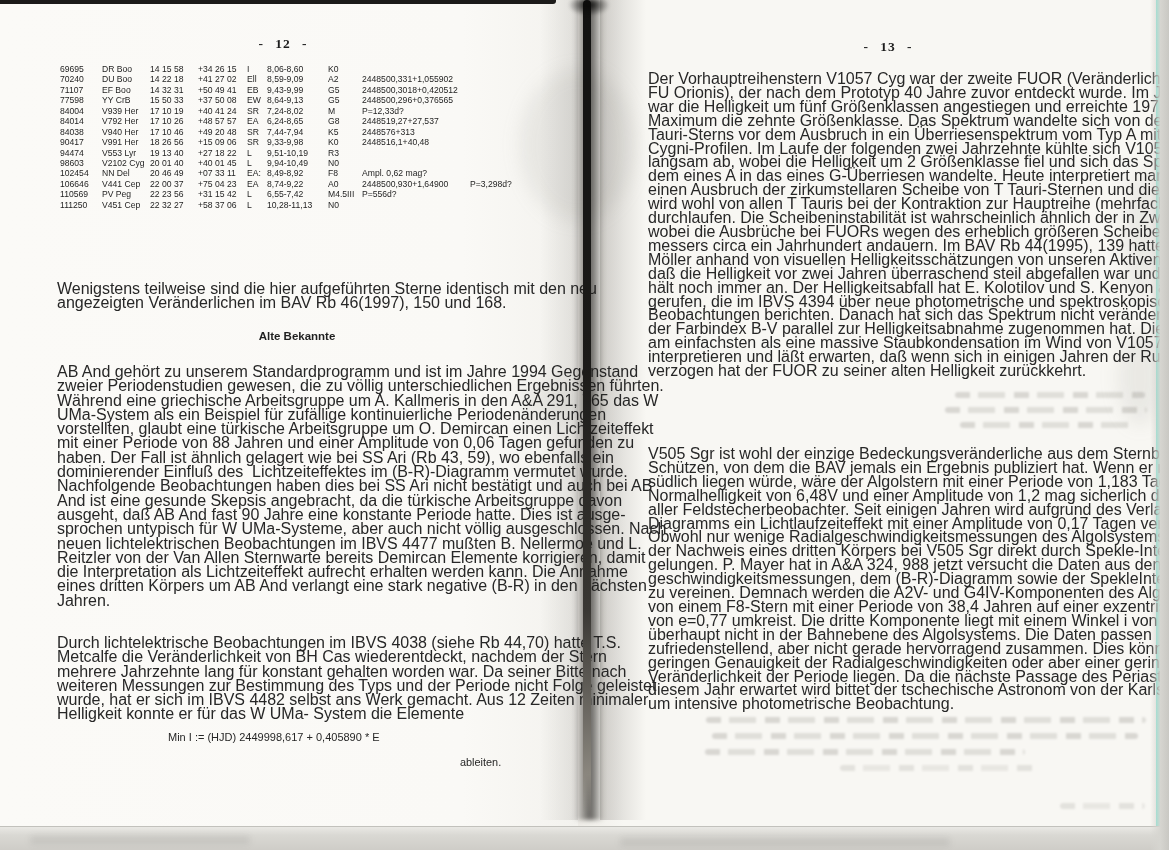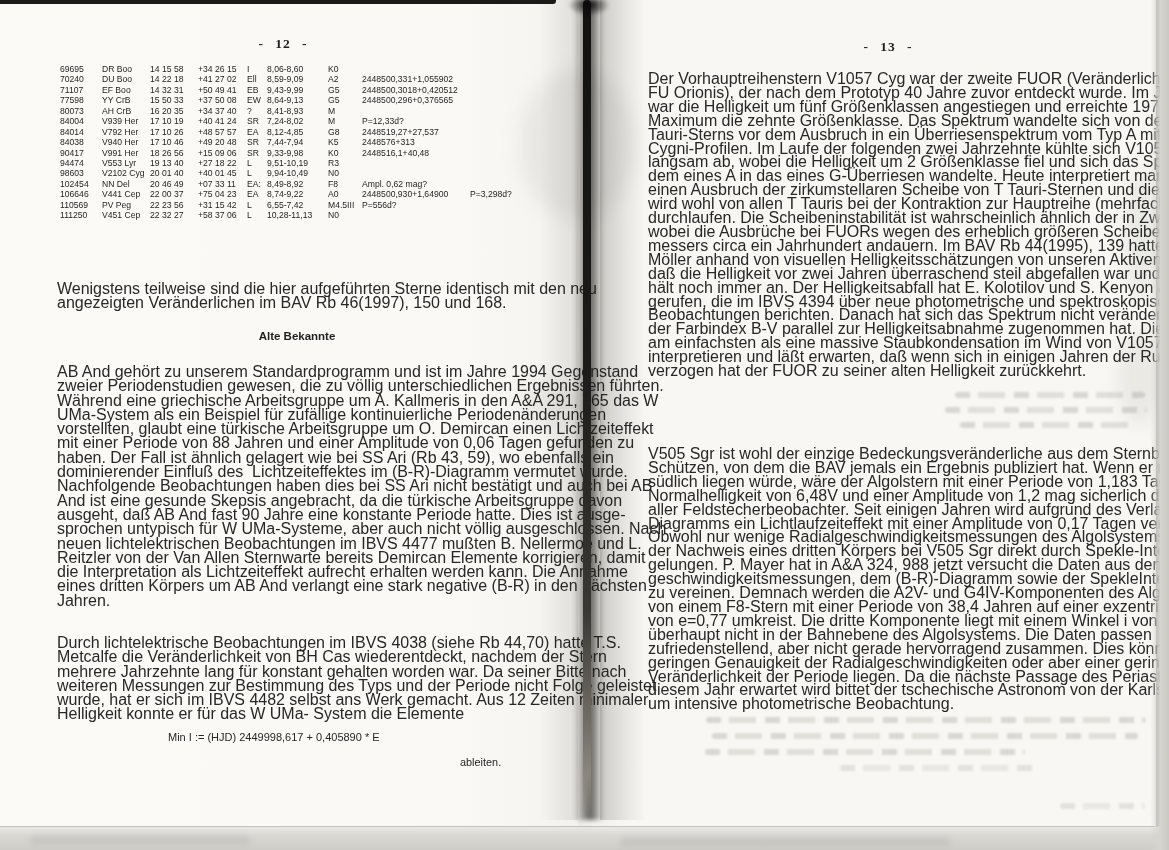--- a/index.html
+++ b/index.html
@@ -1,17 +1,17 @@
 <!DOCTYPE html>
 <html><head>
 <meta charset="utf-8">
 <style>
   html,body{margin:0;padding:0;background:#e7e5e1;}
   .scan{position:relative;width:1169px;height:850px;overflow:hidden;
-        background:#a3a3a3;font-family:"Liberation Sans","DejaVu Sans",sans-serif;}
+        background:#5eead4;font-family:"Liberation Sans","DejaVu Sans",sans-serif;}
   
   .sheet{position:absolute;top:0;height:826px;z-index:0;}
   .sheet.left{left:0;width:578px;background:linear-gradient(90deg,#fbfaf7 0%,#faf9f6 80%,#f3f2ee 100%);}
   .sheet.right{left:578px;width:578px;background:linear-gradient(90deg,#eeece7 0%,#f8f7f3 8%,#f8f7f3 100%);}
   
   .body-text{position:absolute;font-size:16px;line-height:14.3px;color:#272727;
              white-space:pre;letter-spacing:-0.02px;z-index:2;}
   .rp{line-height:13.9px;}
   .page-num{position:absolute;width:100px;text-align:center;z-index:2;
             font-family:"Liberation Serif","DejaVu Serif",serif;font-weight:bold;
@@ -115,48 +115,37 @@
           <td>YY CrB</td>
           <td>15 50 33</td>
           <td>+37 50 08</td>
           <td>EW</td>
           <td>8,64-9,13</td>
           <td>G5</td>
           <td>2448500,296+0,376565</td>
           <td></td>
         </tr>
         <tr>
-          <td>80073</td>
-          <td>AH CrB</td>
-          <td>16 20 35</td>
-          <td>+34 37 40</td>
-          <td>?</td>
-          <td>8,41-8,93</td>
-          <td>M</td>
-          <td></td>
-          <td></td>
-        </tr>
-        <tr>
           <td>84004</td>
           <td>V939 Her</td>
           <td>17 10 19</td>
           <td>+40 41 24</td>
           <td>SR</td>
           <td>7,24-8,02</td>
           <td>M</td>
           <td>P=12,33d?</td>
           <td></td>
         </tr>
         <tr>
           <td>84014</td>
           <td>V792 Her</td>
           <td>17 10 26</td>
           <td>+48 57 57</td>
           <td>EA</td>
-          <td>8,12-4,85</td>
+          <td>6,24-8,65</td>
           <td>G8</td>
           <td>2448519,27+27,537</td>
           <td></td>
         </tr>
         <tr>
           <td>84038</td>
           <td>V940 Her</td>
           <td>17 10 46</td>
           <td>+49 20 48</td>
           <td>SR</td>

